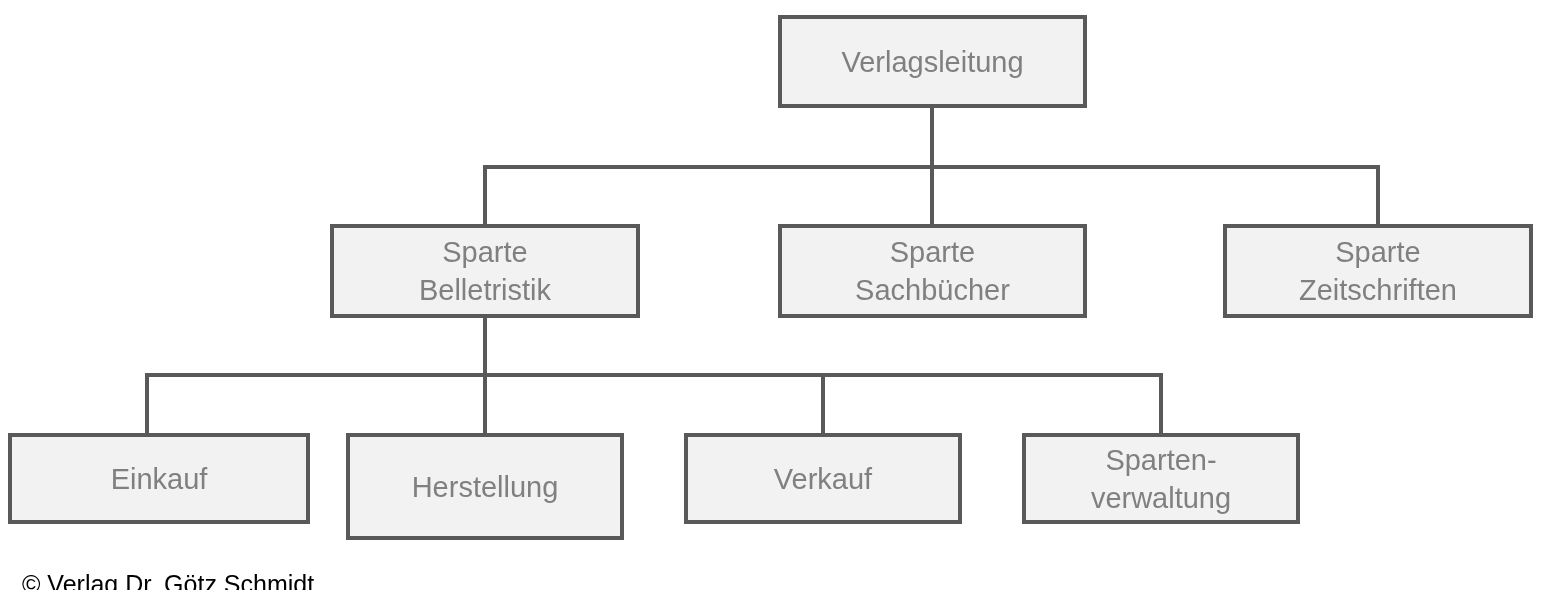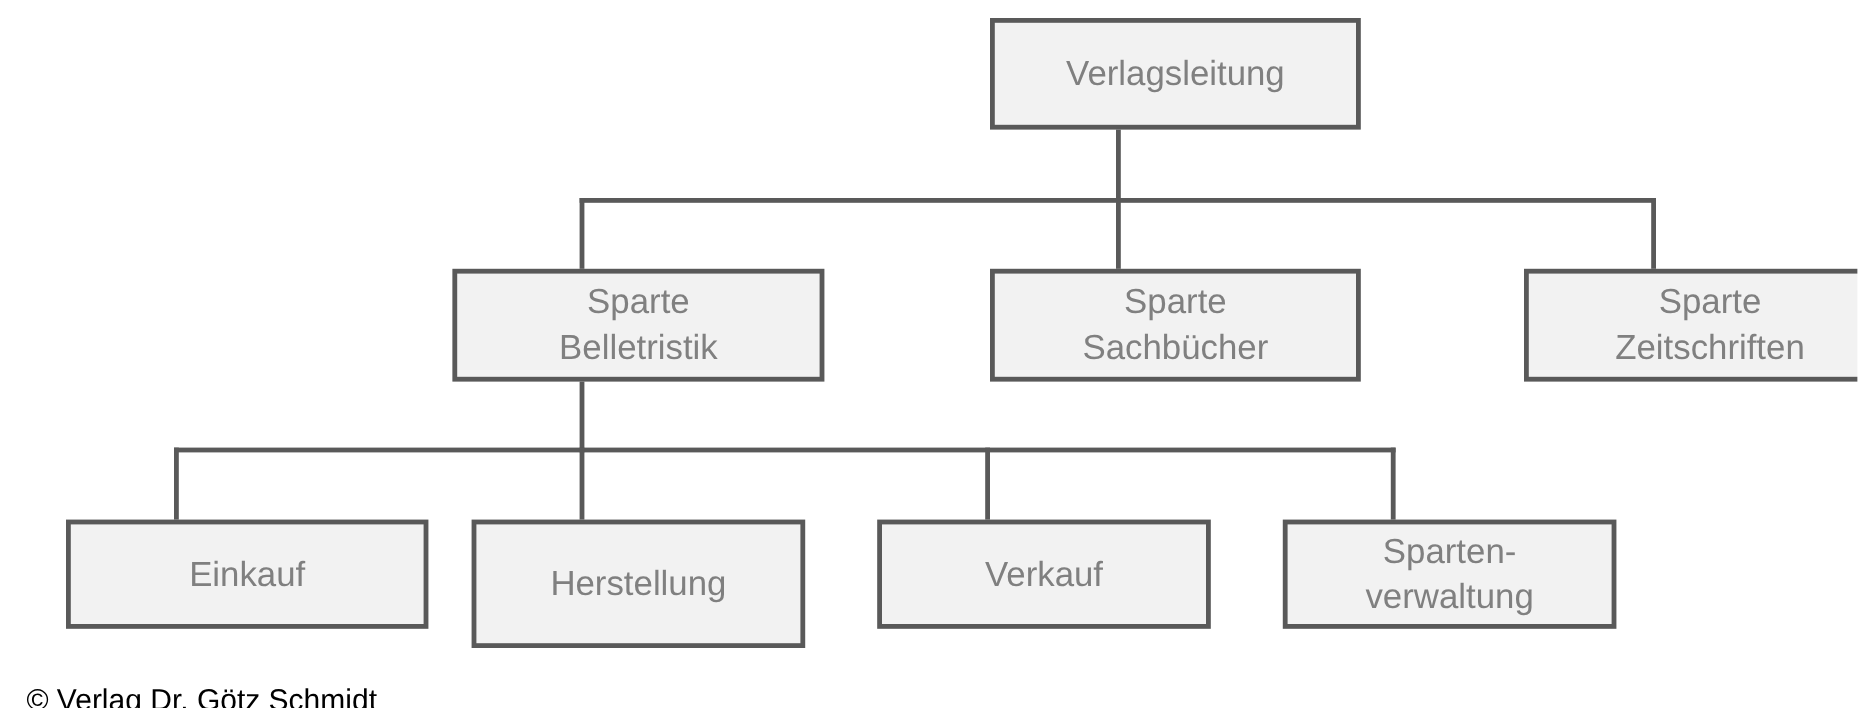--- a/index.html
+++ b/index.html
@@ -22,21 +22,20 @@
     border: 4px solid #595959;
     display: flex;
     align-items: center;
     justify-content: center;
     text-align: center;
     color: #808080;
     font-size: 29px;
     line-height: 38px;
     white-space: pre-line;
     z-index: 2;
-    margin-left: 47px;
   }
   .connector {
     position: absolute;
     background: #595959;
     z-index: 1;
   }
   
   .box-root        { left: 778px;  top: 15px;  width: 309px; height: 93px; }
   
   .box-belletristik{ left: 330px;  top: 224px; width: 310px; height: 94px; }

